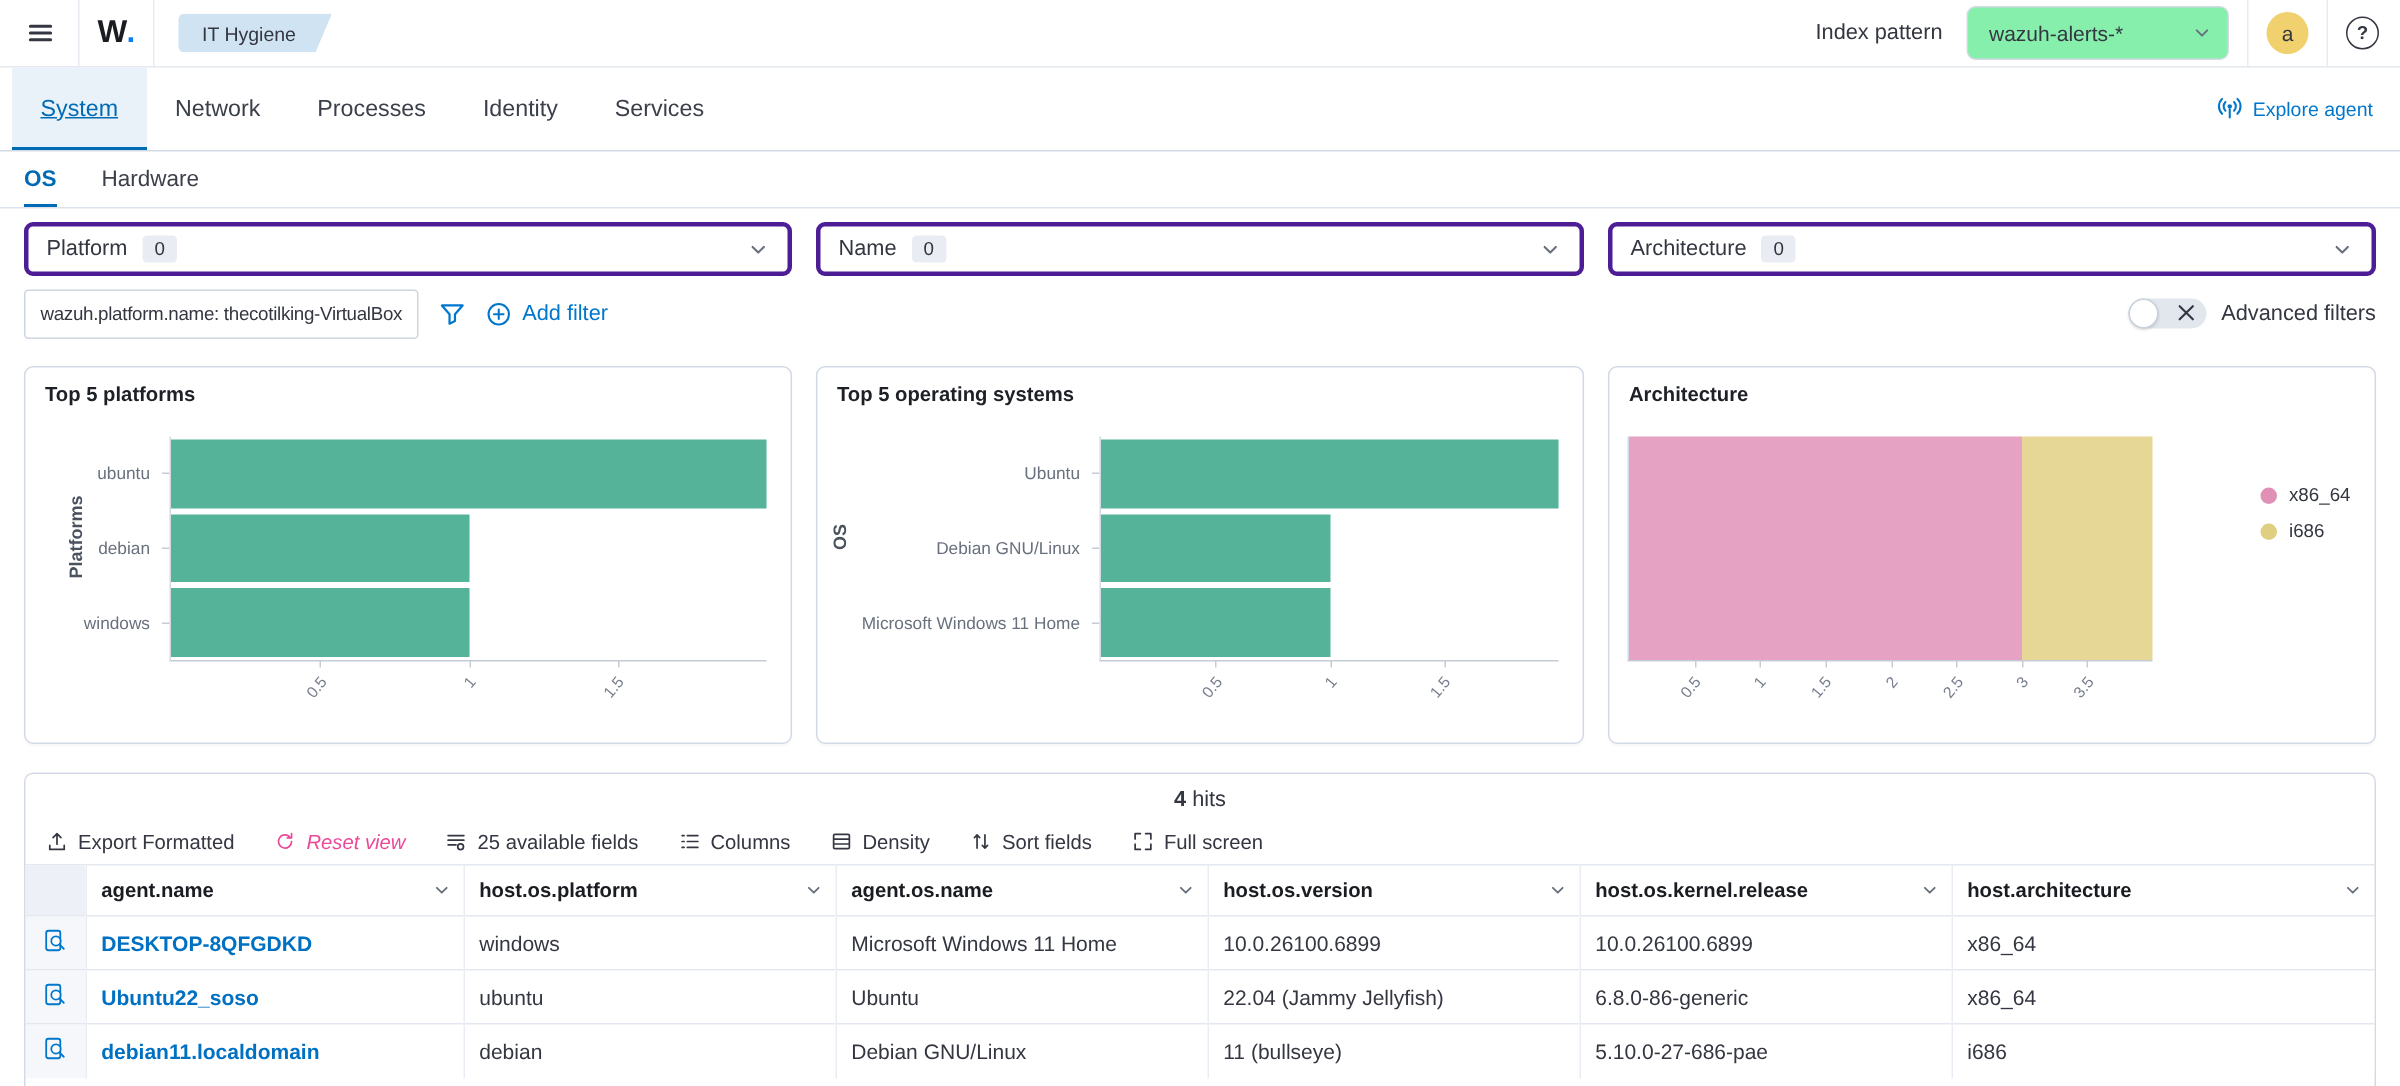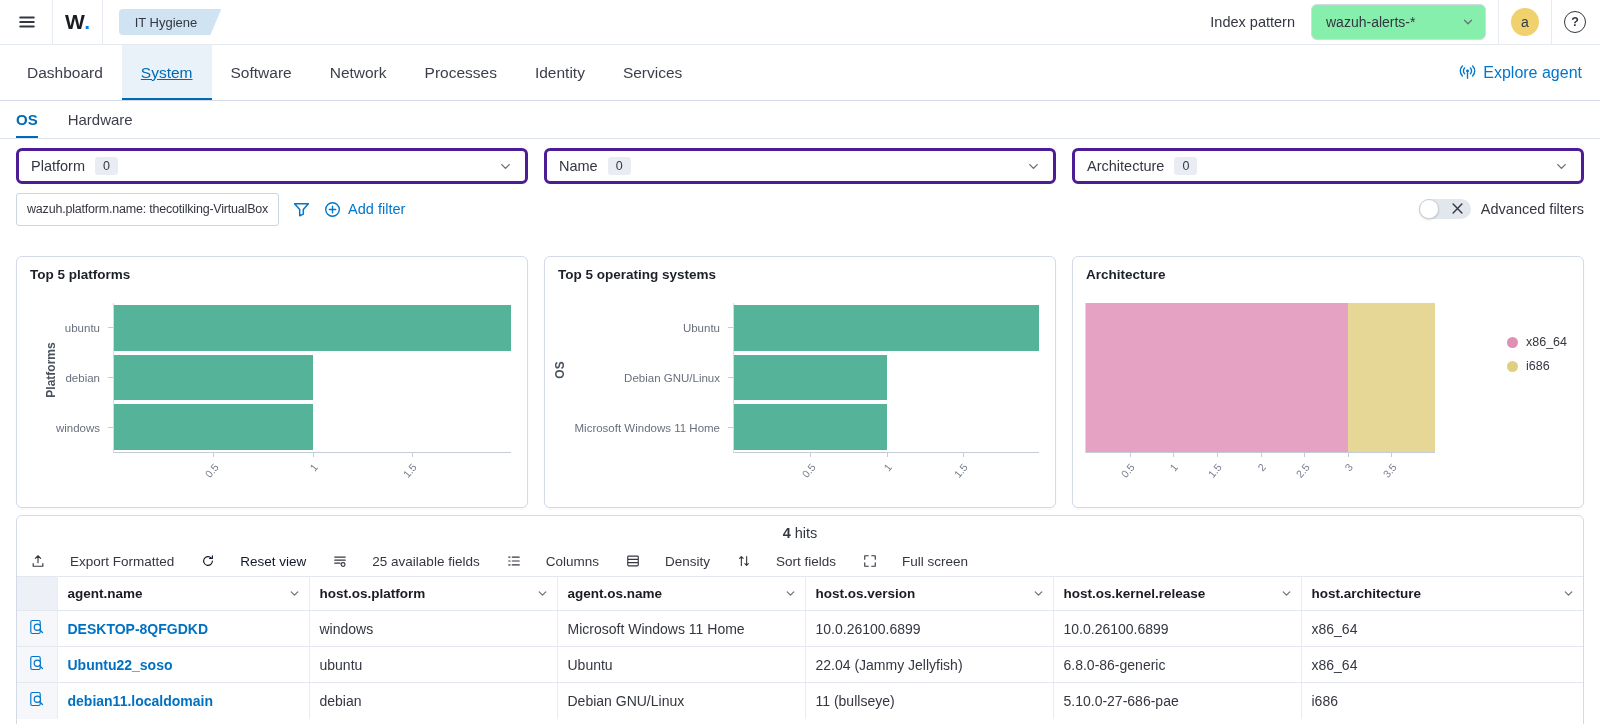--- a/index.html
+++ b/index.html
@@ -29,21 +29,21 @@
     display:flex; align-items:center; justify-content:center; font-size:14px; cursor:pointer; }
   .help-btn { width:22px; height:22px; border-radius:50%; border:1.4px solid #343741;
     display:flex; align-items:center; justify-content:center; font-size:12.5px; font-weight:700; cursor:pointer; }
 
   
   .navbar { position:absolute; top:45px; left:0; right:0; height:56px;
     border-bottom:1px solid #d3dae6; display:flex; align-items:stretch; padding-left:8px; }
   .tab { display:flex; align-items:center; padding:0 19px; font-size:15.5px; color:#3a3f4a; cursor:pointer; }
   .tab.active { color:#006bb4; text-decoration:underline; background:#e9f1f9; box-shadow:inset 0 -2px 0 #006bb4; }
   .explore-agent { margin-left:auto; margin-right:18px; display:flex; align-items:center; gap:7px;
-    color:#0077cc; font-size:16px; cursor:pointer; }
+    color:#0077cc; font-size:13px; cursor:pointer; }
 
   
   .subnav { position:absolute; top:101px; left:0; right:0; height:38px;
     border-bottom:1px solid #dde3ec; display:flex; align-items:stretch; padding-left:16px; }
   .subtab { display:flex; align-items:center; margin-right:30px; font-size:15px; color:#3a3f4a; cursor:pointer; }
   .subtab.active { color:#006bb4; font-weight:700; box-shadow:inset 0 -2px 0 #006bb4; }
 
   
   .filter-row { position:absolute; top:148px; left:16px; right:16px; height:36px; display:flex; gap:16px; }
   .select-box { flex:1; border:3px solid #4c1d95; border-radius:6px; background:#fff;
@@ -60,21 +60,21 @@
   .add-filter { display:flex; align-items:center; gap:7px; color:#0077cc; font-size:14.5px; cursor:pointer; }
   .adv-group { margin-left:auto; display:flex; align-items:center; gap:10px; }
   .switch { width:52px; height:20px; background:#e2e7ee; border-radius:10px; position:relative;
     display:flex; align-items:center; cursor:pointer; }
   .switch .knob { position:absolute; left:0; top:0; width:20px; height:20px; border-radius:50%;
     background:#fff; border:1px solid #c9d1dc; box-shadow:0 1px 2px rgba(0,0,0,.15); }
   .switch .x { position:absolute; right:8px; top:4px; color:#343741; }
   .adv-label { font-size:14.5px; color:#343741; }
 
   
-  .charts-row { position:absolute; top:256px; left:16px; right:16px; height:252px; display:flex; gap:16px; }
+  .charts-row { position:absolute; top:244px; left:16px; right:16px; height:252px; display:flex; gap:16px; }
   .panel { background:#fff; border:1px solid #d3dae6; border-radius:6px; box-shadow:0 1px 2px rgba(0,0,0,.04); position:relative; }
   .chart-panel { flex:1; }
   .panel-title { position:absolute; top:10px; left:13px; font-size:13.5px; font-weight:700; color:#1d2026; }
   .chart-area { position:absolute; top:42px; left:10px; right:10px; bottom:6px; }
   .plot { position:absolute; top:4px; height:150px; border-left:1px solid #d3dae6; border-bottom:1px solid #c6ccd6; }
   .bar-row { position:relative; height:33.333%; }
   .bar { position:absolute; left:0; top:2px; bottom:2px; background:#54b399; }
   .cat-labels { position:absolute; left:0; top:4px; height:150px; }
   .cat-row { position:relative; height:33.333%; display:flex; align-items:center; justify-content:flex-end; }
   .cat-row .txt { font-size:11.5px; color:#69707d; padding-right:8px; white-space:nowrap; }
@@ -91,22 +91,22 @@
   .legend-item { display:flex; align-items:center; gap:8px; cursor:pointer; }
   .legend-dot { width:11px; height:11px; border-radius:50%; }
   .legend-txt { font-size:12.5px; color:#343741; }
 
   
   .table-panel { position:absolute; top:515px; left:16px; right:16px; height:230px;
     border:1px solid #d3dae6; border-radius:6px 6px 0 0; background:#fff; overflow:hidden; }
   .hits-row { padding-top:9px; height:30px; text-align:center; font-size:14.5px; color:#343741; }
   .hits-row b { font-weight:700; }
   .grid-toolbar { height:30px; display:flex; align-items:center; padding:0 14px; gap:27px; }
-  .tool-btn { display:flex; align-items:center; gap:25px; font-size:13.5px; color:#343741; cursor:pointer; white-space:nowrap; }
-  .tool-btn.disabled { color:#0f172a; cursor:default; }
+  .tool-btn { display:flex; align-items:center; gap:7px; font-size:13.5px; color:#343741; cursor:pointer; white-space:nowrap; }
+  .tool-btn.disabled { color:#ec4899; cursor:default;font-style:italic; }
   table.grid { width:100%; border-collapse:collapse; table-layout:fixed; }
   .grid th, .grid td { border-top:1px solid #e3e8f0; border-right:1px solid #e9edf3; overflow:hidden;
     white-space:nowrap; text-overflow:ellipsis; }
   .grid th:last-child, .grid td:last-child { border-right:none; }
   .grid th { height:34px; font-size:13.5px; font-weight:700; color:#1a1c21; text-align:right; padding:0 8px 0 10px; }
   .grid th .th-inner { display:flex; align-items:center; }
   .grid th .th-inner .chev { margin-left:auto; color:#69707d; }
   .grid td { height:36px; font-size:14px; color:#343741; padding:0 10px; background:#fff; }
   .grid .ctrl { background:#f5f7fb; text-align:center; padding:0; }
   .grid th.ctrl { background:#edf1f7; }
@@ -143,23 +143,21 @@
         </span>
       </div>
       <div class="vdiv"></div>
       <div class="avatar">a</div>
       <div class="vdiv"></div>
       <div class="help-btn">?</div>
     </div>
   </div>
 
   <div class="navbar">
-    <div class="tab">Dashboard</div>
     <div class="tab active">System</div>
-    <div class="tab">Software</div>
     <div class="tab">Network</div>
     <div class="tab">Processes</div>
     <div class="tab">Identity</div>
     <div class="tab">Services</div>
     <div class="explore-agent">
       <span>
         <svg width="17" height="17" viewBox="0 0 16 16" fill="none" stroke="#0077cc" stroke-width="1.3" stroke-linecap="round">
           <circle cx="8" cy="6.5" r="1.4" fill="#0077cc" stroke="none"></circle>
           <path d="M8 8.2V13.5"></path>
           <path d="M5.3 9.2a3.8 3.8 0 0 1 0-5.4M10.7 3.8a3.8 3.8 0 0 1 0 5.4"></path>

